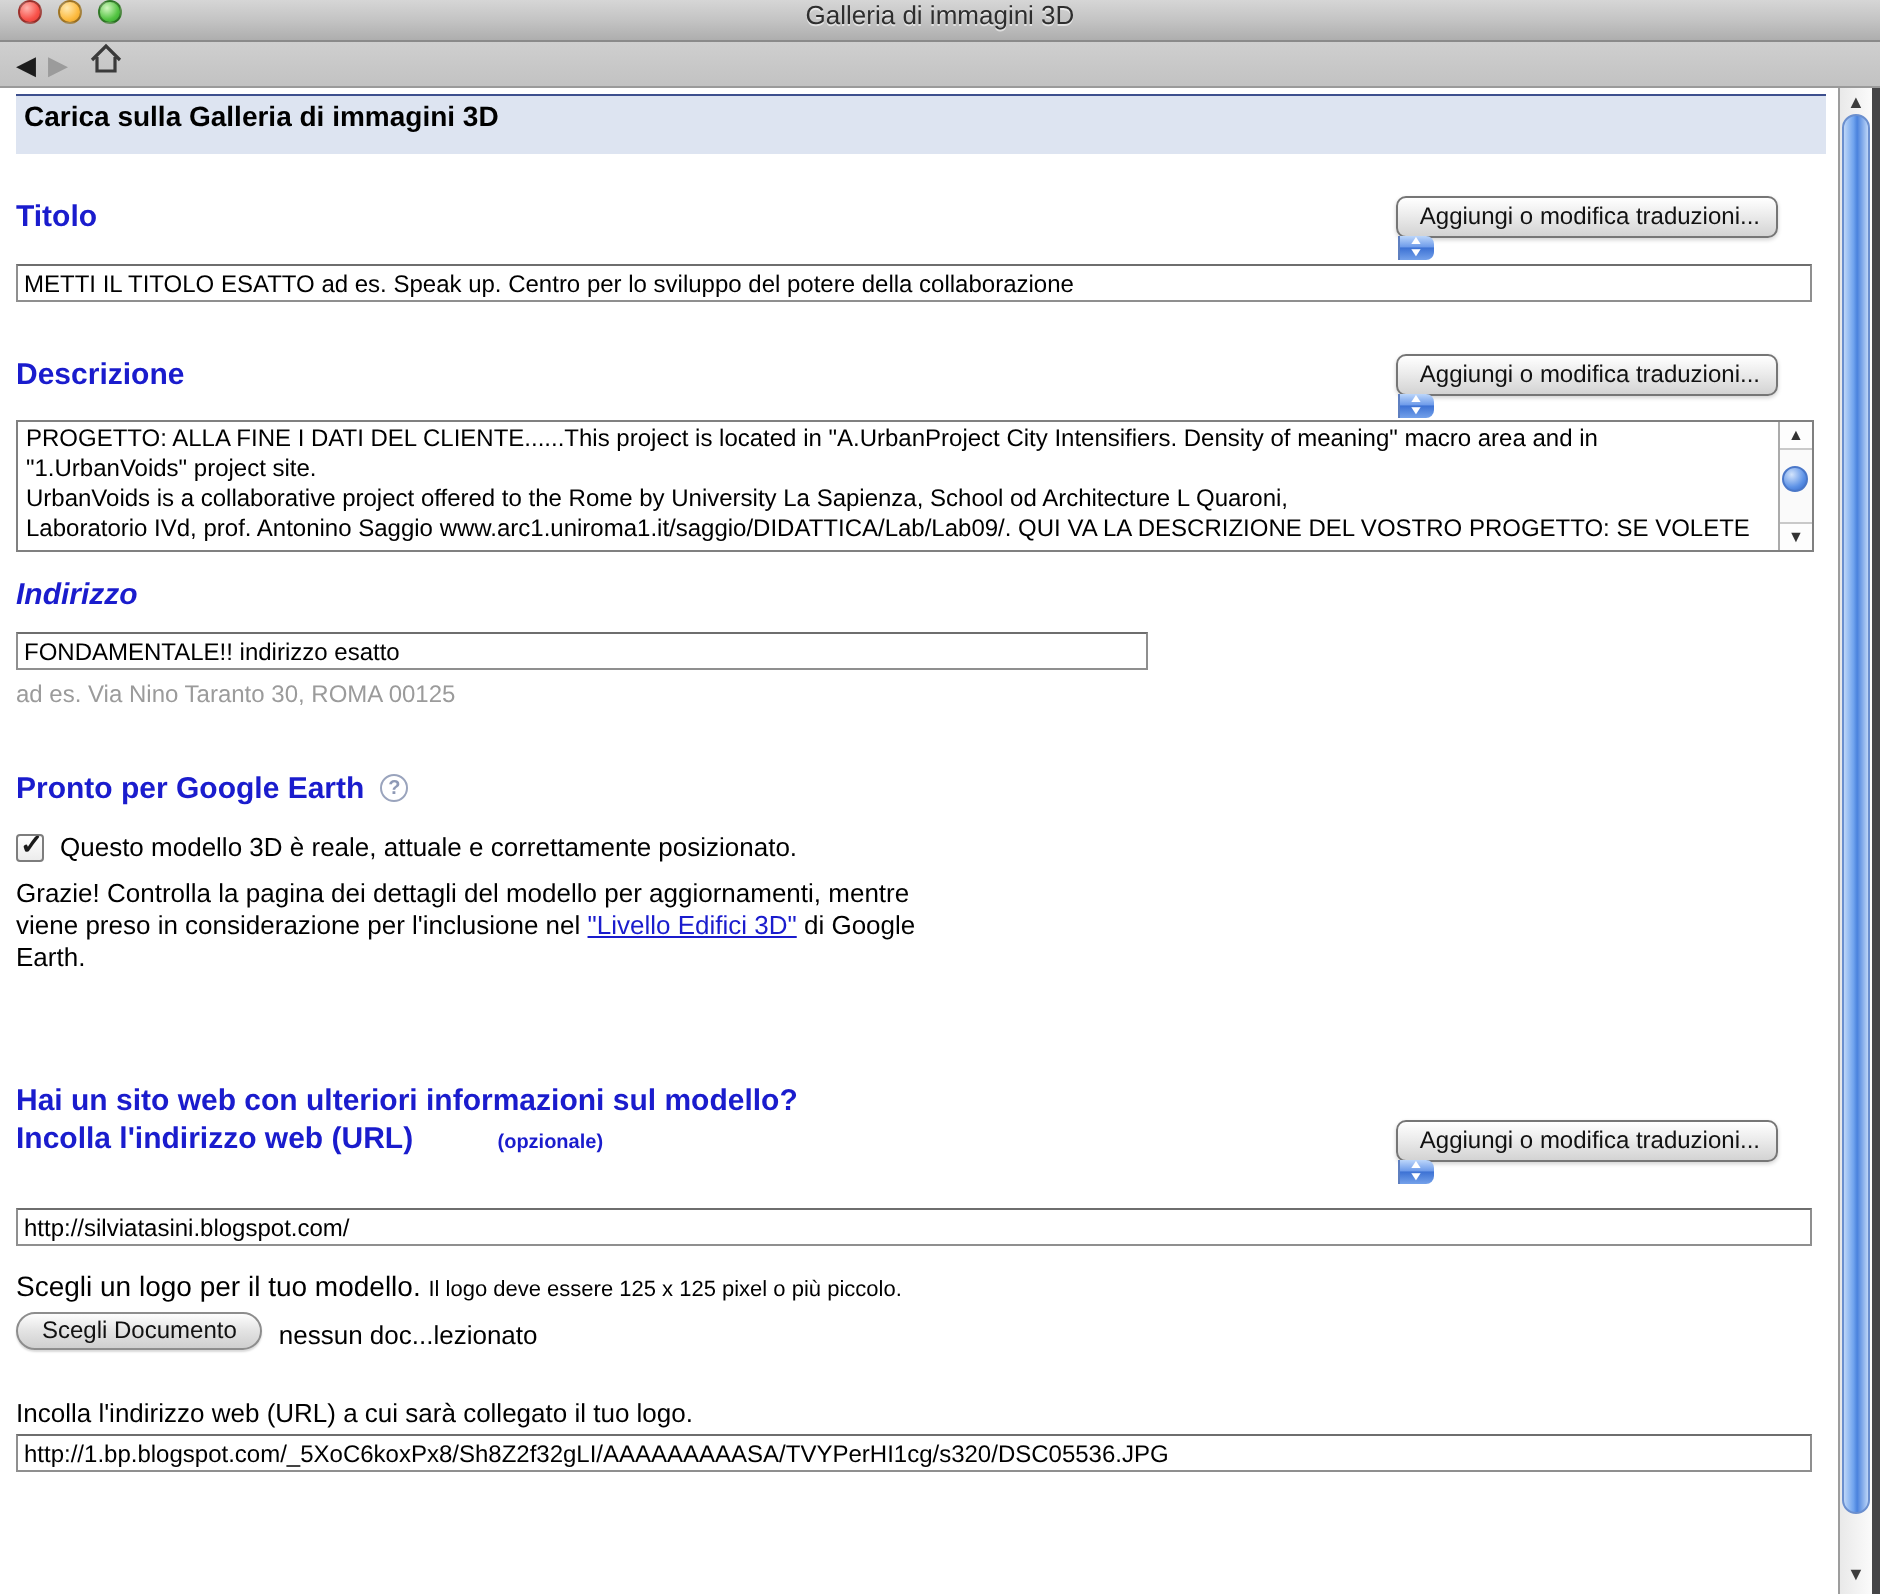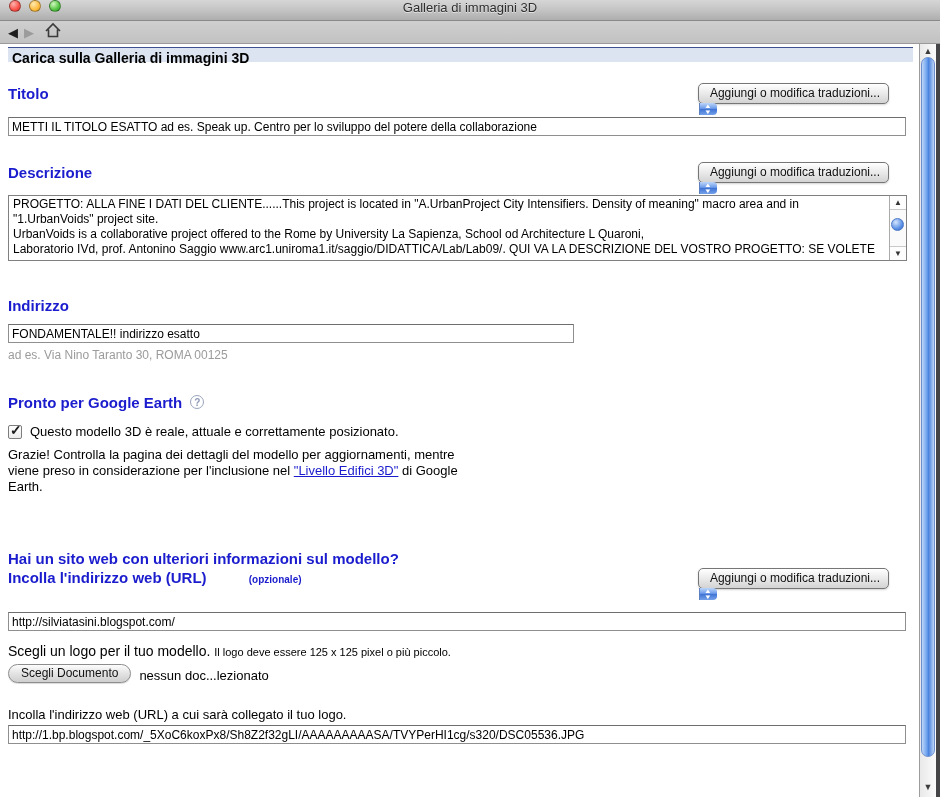--- a/index.html
+++ b/index.html
@@ -23,21 +23,21 @@
     display:flex; align-items:center; padding-left:8px; gap:6px; }
   .nav-btn { font-size:13px; line-height:13px; color:#1c1c1c; cursor:default; }
   .nav-btn.fwd { color:#9b9b9b; }
   .home-btn { margin-left:4px; position:relative; }
   .home-mark { position:absolute; left:4px; bottom:-4px; width:9px; height:3px;
     border-radius:50% 50% 0 0/100% 100% 0 0; background:#2a50c4; }
 
   
   .content { position:absolute; top:44px; left:0; right:21px; bottom:0; background:#fff; padding-left:8px; overflow:hidden; }
 
-  .band { margin-top:3px; margin-right:6px; height:15px; line-height:20px;
+  .band { margin-top:3px; margin-right:6px; height:30px; line-height:20px;
     background:#dde4f1; border-top:1px solid #3d4f8e; padding-left:4px;
     font-size:14px; font-weight:bold; color:#000; }
 
   .sec-h { color:#1a1ccd; font-weight:bold; font-size:15px; }
   .sec-row { display:flex; justify-content:space-between; align-items:center; margin-right:30px; }
 
   .aqua-select { display:inline-flex; align-items:stretch; height:21px; border:1px solid #767676;
     border-radius:5px; background:linear-gradient(#ffffff,#ececec 45%,#d3d3d3);
     box-shadow:0 1px 2px rgba(0,0,0,.18); cursor:default;flex-direction:column; }
   .aqua-select .lbl { font-size:12px; line-height:19px; padding:0 8px 0 11px; color:#111; white-space:nowrap; }
@@ -153,21 +153,21 @@
 "1.UrbanVoids" project site.
 UrbanVoids is a collaborative project offered to the Rome by University La Sapienza, School od Architecture L Quaroni,
 Laboratorio IVd, prof. Antonino Saggio www.arc1.uniroma1.it/saggio/DIDATTICA/Lab/Lab09/. QUI VA LA DESCRIZIONE DEL VOSTRO PROGETTO: SE VOLETE</textarea>
       <div class="ta-scroll">
         <div class="ta-arr up">▲</div>
         <div class="ta-ball"></div>
         <div class="ta-arr dn">▼</div>
       </div>
     </div>
 
-    <div class="sec-h" style="margin-top:36px;">Indirizzo</div>
+    <div class="sec-h" style="margin-top:13px;font-style:italic;">Indirizzo</div>
     <input class="txt-input" style="margin-top: 10px; width: 566px;" value="FONDAMENTALE!! indirizzo esatto">
     <div class="hint" style="margin-top:5px;">ad es. Via Nino Taranto 30, ROMA 00125</div>
 
     <div style="margin-top:32px;">
       <span class="sec-h">Pronto per Google Earth</span><span class="help-icon">?</span>
     </div>
     <div class="chk-row" style="margin-top:12px;">
       <span class="checkbox">
         <span class="mark">✓</span>
       </span>

